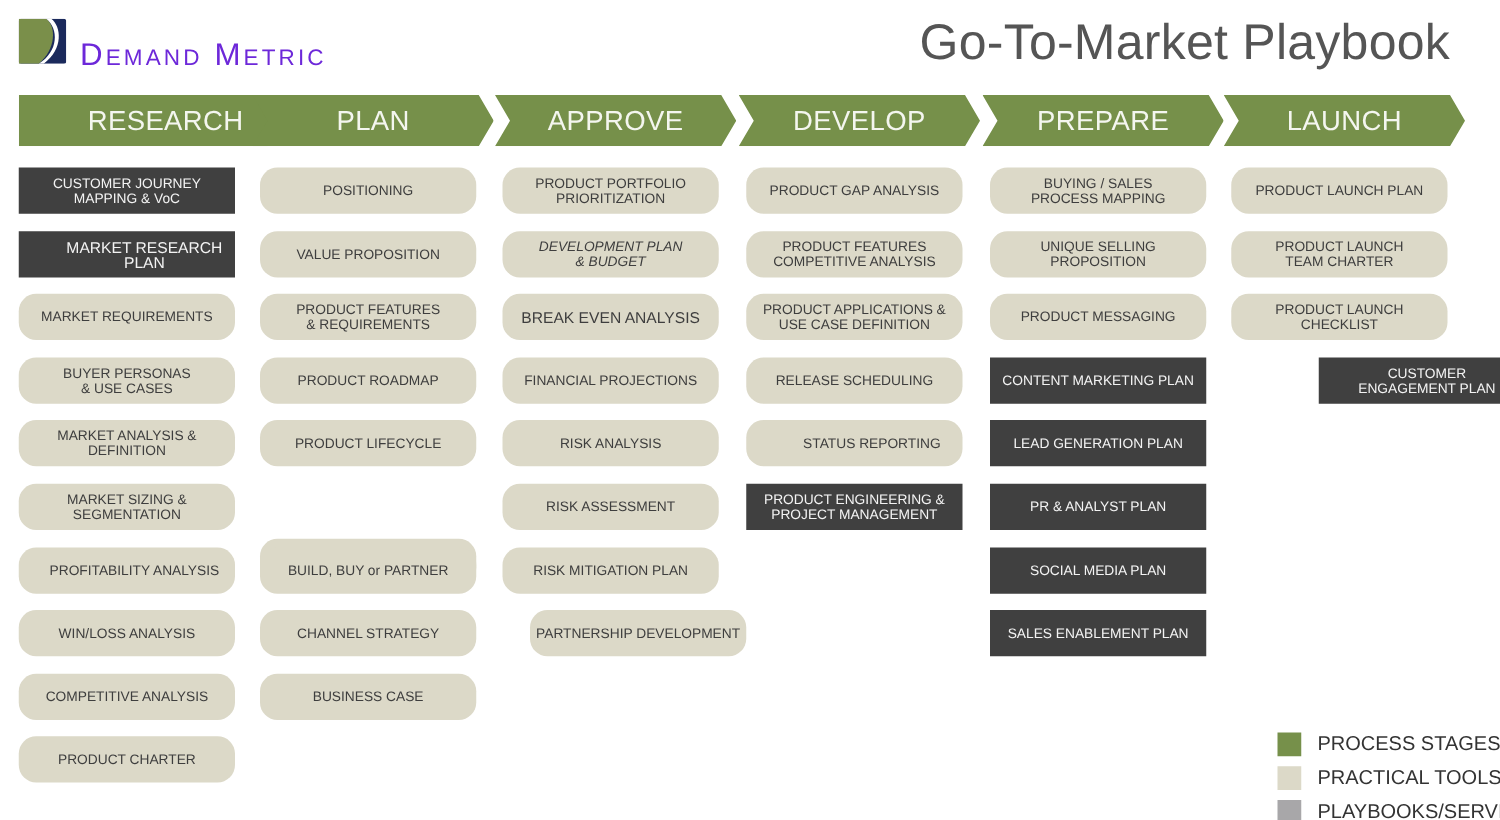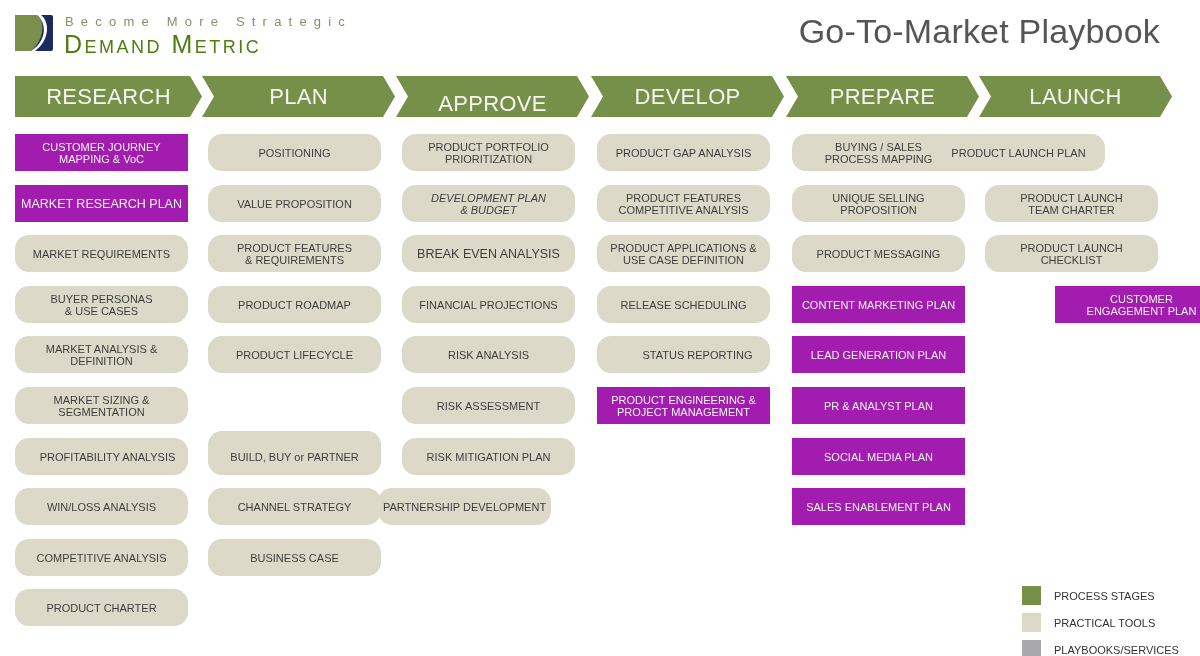--- a/index.html
+++ b/index.html
@@ -10,70 +10,69 @@
     position: relative;
   }
   .logo { position: absolute; left: 15px; top: 13px; width: 345px; height: 42px; }
   .logo-icon { position: absolute; left: 0; top: 2px; width: 38px; height: 36px; }
   .logo-tagline {
     position: absolute; left: 50px; top: 1px;
     font-size: 13px; letter-spacing: 7.2px; color: #8a8f6a; white-space: nowrap;
   }
   .logo-name {
     position: absolute; left: 49px; top: 17px;
-    font-size: 25px; letter-spacing: 2.5px; color: #4d7c0f; white-space: nowrap;
+    font-size: 25px; letter-spacing: 2.5px; color: #6d28d9; white-space: nowrap;
     font-variant: small-caps; font-weight: normal;
   }
   .page-title {
     position: absolute; right: 40px; top: 12px;
-    font-size: 34px; color: #555; font-weight: normal; letter-spacing: 0.2px;
+    font-size: 40px; color: #555; font-weight: normal; letter-spacing: 0.2px;
   }
   .stage {
     position: absolute; top: 76px; height: 41px; background: #76904a; color: #f4f6ef;
     font-size: 22px; display: flex; align-items: center; justify-content: center;
     letter-spacing: 0.3px;
   }
-  .stage.first { clip-path: polygon(0 0, calc(100% - 12px) 0, 100% 50%, calc(100% - 12px) 100%, 0 100%); }
+  .stage.first { clip-path: polygon(0 0, calc(100% - 12px) 0, 100% 50%, calc(100% - 12px) 100%, 0 100%); padding-left: 24px; }
   .stage.notched { clip-path: polygon(0 0, calc(100% - 12px) 0, 100% 50%, calc(100% - 12px) 100%, 0 100%, 12px 50%); }
   .card {
     position: absolute; width: 173px; height: 37px;
     display: flex; align-items: center; justify-content: center; text-align: center;
     font-size: 11px; line-height: 12px; box-sizing: border-box; padding: 0 4px;
     white-space: pre-line;
   }
   .card.tool { background: #dcd9c8; color: #3e3e3e; border-radius: 14px; }
-  .card.playbook { background: #a21caf; color: #f3f3f3; }
+  .card.playbook { background: #404040; color: #f3f3f3; }
   .card.big { font-size: 12.5px; }
   .legend { position: absolute; left: 1022px; top: 582px; }
   .legend-row { display: flex; align-items: center; height: 27px; }
   .legend-swatch { width: 19px; height: 19px; margin-right: 13px; }
-  .legend-label { font-size: 11px; color: #333; }
+  .legend-label { font-size: 16px; color: #333; }
 </style>
 </head>
 <body>
 
 <div class="logo">
   <svg class="logo-icon" viewBox="0 0 38 36">
     <rect x="0" y="0" width="38" height="36" rx="2" fill="#1b2a5c"></rect>
     <path d="M0 0 H22 C30 6 30 24 16 36 H0 Z" fill="#7a8f4a"></path>
     <path d="M22 0 C32 8 32 26 16 36 L20 36 C36 24 34 6 26 0 Z" fill="#ffffff"></path>
   </svg>
-  <div class="logo-tagline">Become More Strategic</div>
   <div class="logo-name">Demand Metric</div>
 </div>
 
 <div class="page-title">Go-To-Market Playbook</div>
 
 <div id="board">
     <div class="stage first" style="left: 15px; width: 187px;">
       <span>RESEARCH</span>
     </div>
     <div class="card playbook" style="left: 15px; top: 134px;"><span>CUSTOMER JOURNEY
 MAPPING &amp; VoC</span></div>
-    <div class="card playbook big" style="left: 15px; top: 185px;"><span>MARKET RESEARCH PLAN</span></div>
+    <div class="card playbook big" style="left: 15px; top: 185px; padding-left: 32px;"><span>MARKET RESEARCH PLAN</span></div>
     <div class="card tool" style="left: 15px; top: 235px;"><span>MARKET REQUIREMENTS</span></div>
     <div class="card tool" style="left: 15px; top: 286px;"><span>BUYER PERSONAS
 &amp; USE CASES</span></div>
     <div class="card tool" style="left: 15px; top: 336px;"><span>MARKET ANALYSIS &amp;
 DEFINITION</span></div>
     <div class="card tool" style="left: 15px; top: 387px;"><span>MARKET SIZING &amp;
 SEGMENTATION</span></div>
     <div class="card tool" style="left: 15px; top: 438px; padding-left: 16px;"><span>PROFITABILITY ANALYSIS</span></div>
     <div class="card tool" style="left: 15px; top: 488px;"><span>WIN/LOSS ANALYSIS</span></div>
     <div class="card tool" style="left: 15px; top: 539px;"><span>COMPETITIVE ANALYSIS</span></div>
@@ -84,33 +83,33 @@
     <div class="card tool" style="left: 208px; top: 134px;"><span>POSITIONING</span></div>
     <div class="card tool" style="left: 208px; top: 185px;"><span>VALUE PROPOSITION</span></div>
     <div class="card tool" style="left: 208px; top: 235px;"><span>PRODUCT FEATURES
 &amp; REQUIREMENTS</span></div>
     <div class="card tool" style="left: 208px; top: 286px;"><span>PRODUCT ROADMAP</span></div>
     <div class="card tool" style="left: 208px; top: 336px;"><span>PRODUCT LIFECYCLE</span></div>
     <div class="card tool" style="left: 208px; top: 387px; margin-top: 44px;"><span>PRICING STRATEGY</span></div>
     <div class="card tool" style="left: 208px; top: 438px;"><span>BUILD, BUY or PARTNER</span></div>
     <div class="card tool" style="left: 208px; top: 488px;"><span>CHANNEL STRATEGY</span></div>
     <div class="card tool" style="left: 208px; top: 539px;"><span>BUSINESS CASE</span></div>
-    <div class="stage notched" style="left: 396px; width: 193px; align-items: flex-end;">
+    <div class="stage notched" style="left: 396px; width: 193px;">
       <span>APPROVE</span>
     </div>
     <div class="card tool" style="left: 402px; top: 134px;"><span>PRODUCT PORTFOLIO
 PRIORITIZATION</span></div>
     <div class="card tool" style="left: 402px; top: 185px; font-style: italic;"><span>DEVELOPMENT PLAN
 &amp; BUDGET</span></div>
     <div class="card tool big" style="left: 402px; top: 235px;"><span>BREAK EVEN ANALYSIS</span></div>
     <div class="card tool" style="left: 402px; top: 286px;"><span>FINANCIAL PROJECTIONS</span></div>
     <div class="card tool" style="left: 402px; top: 336px;"><span>RISK ANALYSIS</span></div>
     <div class="card tool" style="left: 402px; top: 387px;"><span>RISK ASSESSMENT</span></div>
     <div class="card tool" style="left: 402px; top: 438px;"><span>RISK MITIGATION PLAN</span></div>
-    <div class="card tool" style="left: 378px; top: 488px; text-align: right;"><span>PARTNERSHIP DEVELOPMENT</span></div>
+    <div class="card tool" style="left: 424px; top: 488px; text-align: right;"><span>PARTNERSHIP DEVELOPMENT</span></div>
     <div class="stage notched" style="left: 591px; width: 193px;">
       <span>DEVELOP</span>
     </div>
     <div class="card tool" style="left: 597px; top: 134px;"><span>PRODUCT GAP ANALYSIS</span></div>
     <div class="card tool" style="left: 597px; top: 185px;"><span>PRODUCT FEATURES
 COMPETITIVE ANALYSIS</span></div>
     <div class="card tool" style="left: 597px; top: 235px;"><span>PRODUCT APPLICATIONS &amp;
 USE CASE DEFINITION</span></div>
     <div class="card tool" style="left: 597px; top: 286px;"><span>RELEASE SCHEDULING</span></div>
     <div class="card tool" style="left: 597px; top: 336px; padding-left: 32px;"><span>STATUS REPORTING</span></div>
@@ -125,21 +124,21 @@
 PROPOSITION</span></div>
     <div class="card tool" style="left: 792px; top: 235px;"><span>PRODUCT MESSAGING</span></div>
     <div class="card playbook" style="left: 792px; top: 286px;"><span>CONTENT MARKETING PLAN</span></div>
     <div class="card playbook" style="left: 792px; top: 336px;"><span>LEAD GENERATION PLAN</span></div>
     <div class="card playbook" style="left: 792px; top: 387px;"><span>PR &amp; ANALYST PLAN</span></div>
     <div class="card playbook" style="left: 792px; top: 438px;"><span>SOCIAL MEDIA PLAN</span></div>
     <div class="card playbook" style="left: 792px; top: 488px;"><span>SALES ENABLEMENT PLAN</span></div>
     <div class="stage notched" style="left: 979px; width: 193px;">
       <span>LAUNCH</span>
     </div>
-    <div class="card tool" style="left: 932px; top: 134px;"><span>PRODUCT LAUNCH PLAN</span></div>
+    <div class="card tool" style="left: 985px; top: 134px;"><span>PRODUCT LAUNCH PLAN</span></div>
     <div class="card tool" style="left: 985px; top: 185px;"><span>PRODUCT LAUNCH
 TEAM CHARTER</span></div>
     <div class="card tool" style="left: 985px; top: 235px;"><span>PRODUCT LAUNCH CHECKLIST</span></div>
     <div class="card playbook" style="left: 1035px; top: 286px; margin-left: 20px;"><span>CUSTOMER
 ENGAGEMENT PLAN</span></div>
   </div>
 
 <div class="legend">
   <div class="legend-row">
     <div class="legend-swatch" style="background:#76904a"></div>

